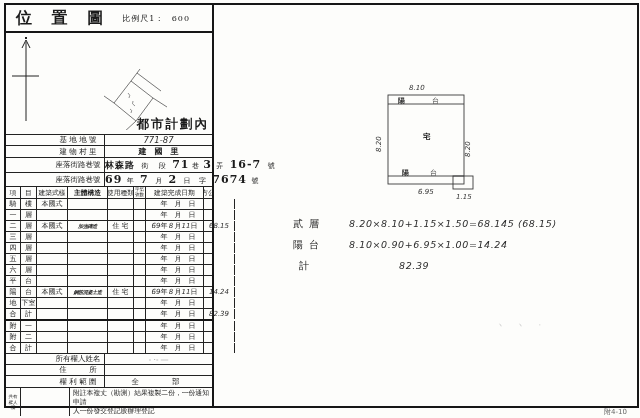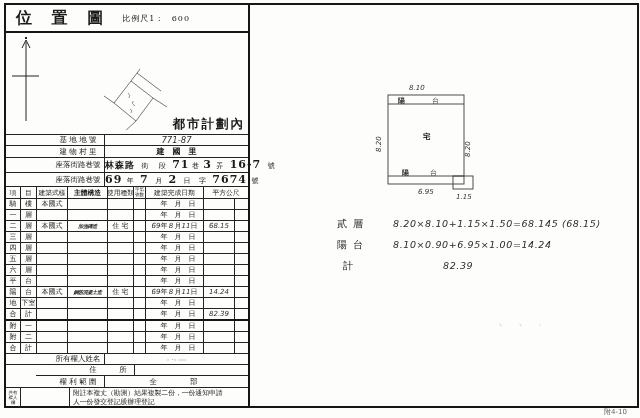--- a/index.html
+++ b/index.html
@@ -1,19 +1,19 @@
 <!DOCTYPE html>
 <html><head>
 <meta charset="utf-8">
 <style>
   html,body{margin:0;padding:0;background:#fff;}
   .stage{position:relative;width:640px;height:418px;background:#fdfdfb;overflow:hidden;
          font-family:"DejaVu Serif","Liberation Serif",serif;color:#1b1b1b;}
   .sheet{position:absolute;left:4px;top:3px;width:631px;height:401px;border:2px solid #161616;background:#fdfdfb;}
-  .left{position:absolute;left:0;top:0;bottom:0;width:244px;border-right:2px solid #161616;
+  .left{position:absolute;left:0;top:0;bottom:0;width:208px;border-right:2px solid #161616;
         display:flex;flex-direction:column;box-sizing:border-box;}
   .titlebar{flex:0 0 26px;border-bottom:2px solid #161616;display:flex;align-items:center;}
   .title{font-weight:bold;font-size:16px;letter-spacing:7px;margin-left:10px;white-space:nowrap;}
   .scale{font-size:8px;margin-left:12px;letter-spacing:1px;white-space:nowrap;}
   .maparea{flex:0 0 97px;position:relative;border-bottom:1px solid #222;}
   .zone{position:absolute;right:3px;bottom:1px;font-weight:bold;font-size:12.5px;letter-spacing:2px;}
   .inforow{display:flex;border-bottom:1px solid #222;font-size:7.5px;align-items:center;box-sizing:border-box;}
   .ilabel{flex:0 0 52px;text-align:center;border-right:1px solid #222;align-self:stretch;
           display:flex;align-items:center;justify-content:center;white-space:nowrap;padding-left:46px;}
   .ival{flex:1;text-align:center;white-space:nowrap;}
@@ -45,21 +45,21 @@
   .ownrow{display:flex;border-bottom:1px solid #222;font-size:7.5px;align-items:center;box-sizing:border-box;}
   .noterow{display:flex;flex:1;font-size:6.8px;box-sizing:border-box;}
   .co{flex:0 0 14px;border-right:1px solid #222;display:flex;flex-direction:column;align-items:center;
       justify-content:center;font-size:4.5px;line-height:1.15;}
   .co i{font-style:normal;}
   .cospace{flex:0 0 48px;border-right:1px solid #222;}
   .notetext{flex:1;padding:1px 3px;line-height:1.3;}
   .faint{color:#999;}
   .calc{position:absolute;left:287px;top:212px;width:330px;}
   .cl{display:flex;align-items:baseline;height:21px;}
-  .clabel{flex:0 0 56px;font-size:10px;letter-spacing:6px;color:#222;font-family:"DejaVu Sans",sans-serif;margin-left:44px;}
+  .clabel{flex:0 0 56px;font-size:10px;letter-spacing:6px;color:#222;font-family:"DejaVu Sans",sans-serif;}
   .cexpr{font-family:"DejaVu Sans","Liberation Sans",sans-serif;font-style:italic;font-size:9.5px;
          letter-spacing:0.6px;color:#2b2b2b;white-space:nowrap;}
   .ind{padding-left:6px;letter-spacing:0;}
   .v3{margin-left:44px;}
   .plan{position:absolute;left:366px;top:72px;}
   .marks{position:absolute;left:491px;top:316px;font-size:6px;color:#bbb;letter-spacing:6px;}
   .formcode{position:absolute;left:604px;top:407px;font-size:7px;color:#666;
             font-family:"DejaVu Sans",sans-serif;}
   svg text{fill:#333;font-family:"DejaVu Sans",sans-serif;}
   svg .dim{font-size:7px;font-style:italic;}
@@ -343,21 +343,21 @@
           <span class="tc c6"><b class="hw"></b>年<b class="hw"></b>月<b class="hw"></b>日</span>
           <span class="tc c7 hw"></span>
           <span class="tc c8"></span>
         </div>
         <div style="display:contents;"></div>
 
       <div class="ownrow" style="flex:0 0 11px;">
         <span class="ilabel">所有權人姓名</span>
         <span class="ival faint">‐ ·‐  ―</span>
       </div>
-      <div class="ownrow" style="flex:0 0 11px;margin-left:30px;">
+      <div class="ownrow" style="flex:0 0 11px;">
         <span class="ilabel">住　　　所</span>
         <span class="ival"></span>
       </div>
       <div class="ownrow" style="flex:0 0 12px;">
         <span class="ilabel">權 利 範 圍</span>
         <span class="ival" style="letter-spacing:6px;">全　　部</span>
       </div>
 
       <div class="noterow">
         <span class="co">

